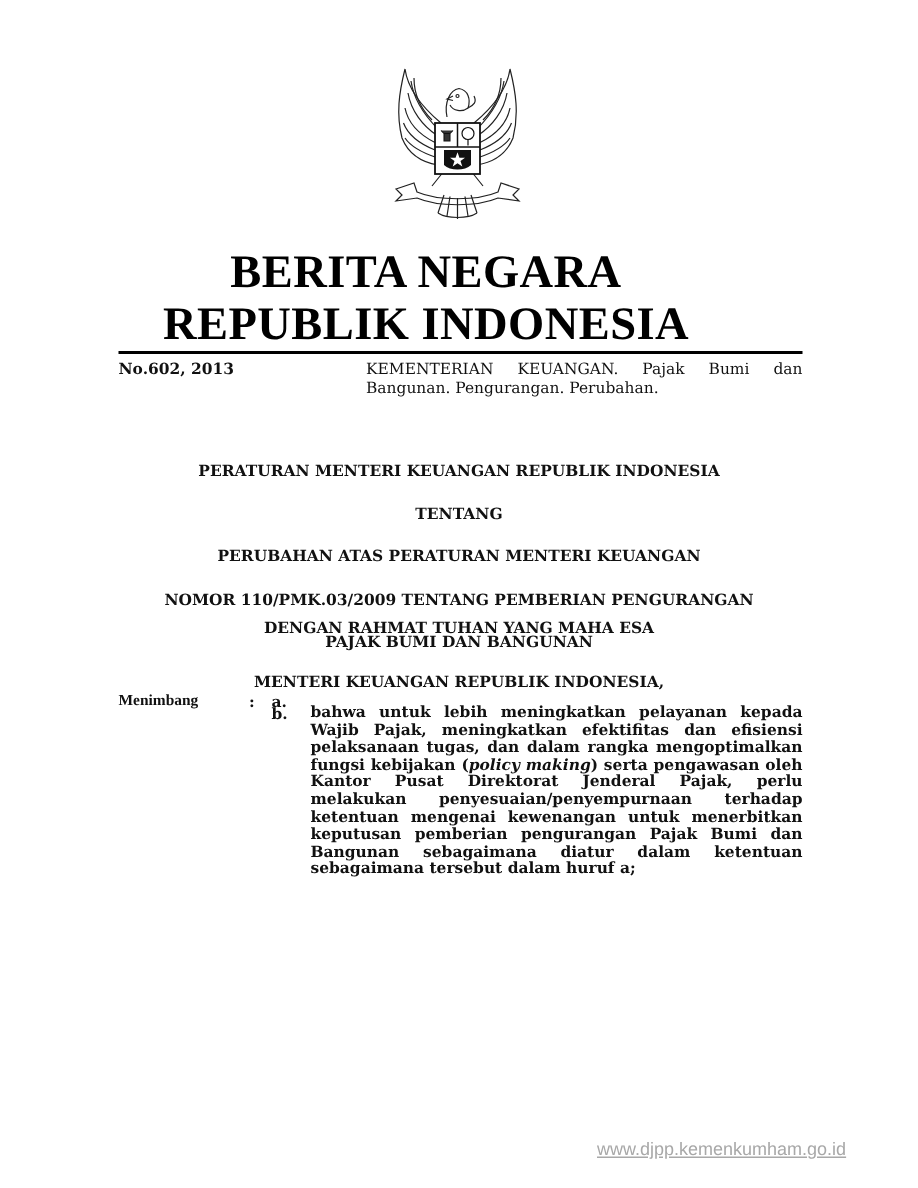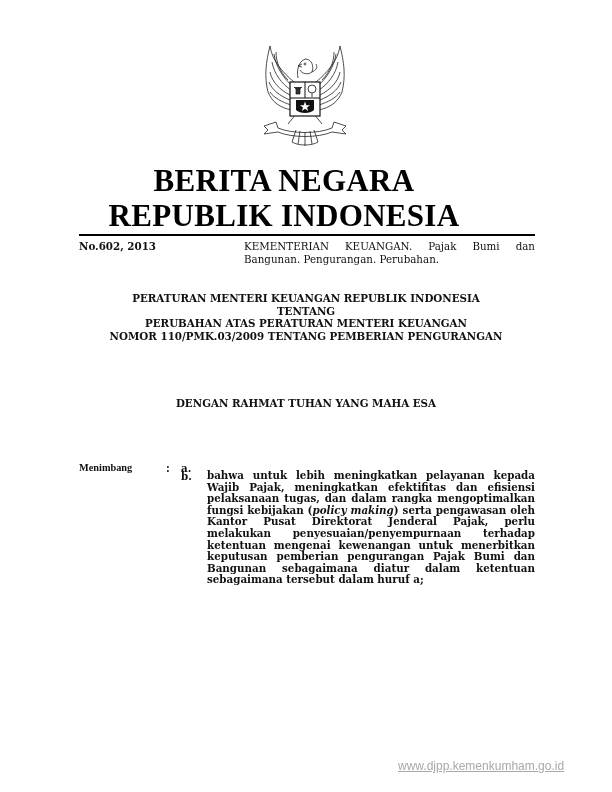--- a/index.html
+++ b/index.html
@@ -20,21 +20,21 @@
   .cb-opening { top: 393px; line-height: 20px; }
   .considering { position: absolute; left: 79px; top: 462px; width: 456px; font-size: 10.3px; font-weight: bold; }
   .c-row { position: relative; }
   .c-label { position: absolute; left: 0; top: 0; font-family: Liberation Serif, serif; }
   .c-colon { position: absolute; left: 87px; top: 0; }
   .c-letter { position: absolute; left: 102px; top: 0; }
   .c-text { margin-left: 128px; line-height: 11.6px; text-align: justify; }
   .c-row + .c-row { margin-top: 8px; }
   .footer-url { position: absolute; left: 398px; top: 759px; font-family: "Liberation Sans", sans-serif;
                 font-size: 12px; color: #a8a8a8; text-decoration: underline; }
-  .line { display: block; }
+  .line { display: block; margin-top: 16px; }
 </style>
 </head>
 <body>
 
 <div class="emblem">
   <svg width="94" height="110" viewBox="0 0 94 110" xmlns="http://www.w3.org/2000/svg">
     <g fill="none" stroke="#222" stroke-width="0.8">
 
       <path d="M36 40 C24 30 14 18 12 4 C8 20 6 34 10 50 C14 60 22 66 34 68"></path>
       <path d="M34 44 C26 36 18 26 16 12"></path>
@@ -85,24 +85,26 @@
 <div class="rule"></div>
 
 <div class="issue-no">No.602, 2013</div>
 <div class="issue-desc">KEMENTERIAN KEUANGAN. Pajak Bumi dan Bangunan. Pengurangan. Perubahan.</div>
 
 <div class="center-block cb-title">
   <span class="line">PERATURAN MENTERI KEUANGAN REPUBLIK INDONESIA</span>
   <span class="line">TENTANG</span>
   <span class="line">PERUBAHAN ATAS PERATURAN MENTERI KEUANGAN</span>
   <span class="line">NOMOR 110/PMK.03/2009 TENTANG PEMBERIAN PENGURANGAN</span>
+  <span class="line">PAJAK BUMI DAN BANGUNAN</span>
 </div>
 
 <div class="center-block cb-opening">
   <span class="line">DENGAN RAHMAT TUHAN YANG MAHA ESA</span>
+  <span class="line">MENTERI KEUANGAN REPUBLIK INDONESIA,</span>
 </div>
 
 <div class="considering">
   <div class="c-row">
     <span class="c-label">Menimbang</span>
     <span class="c-colon">:</span>
     <span class="c-letter">a.</span>
   </div>
   <div class="c-row">
     <span class="c-letter">b.</span>

